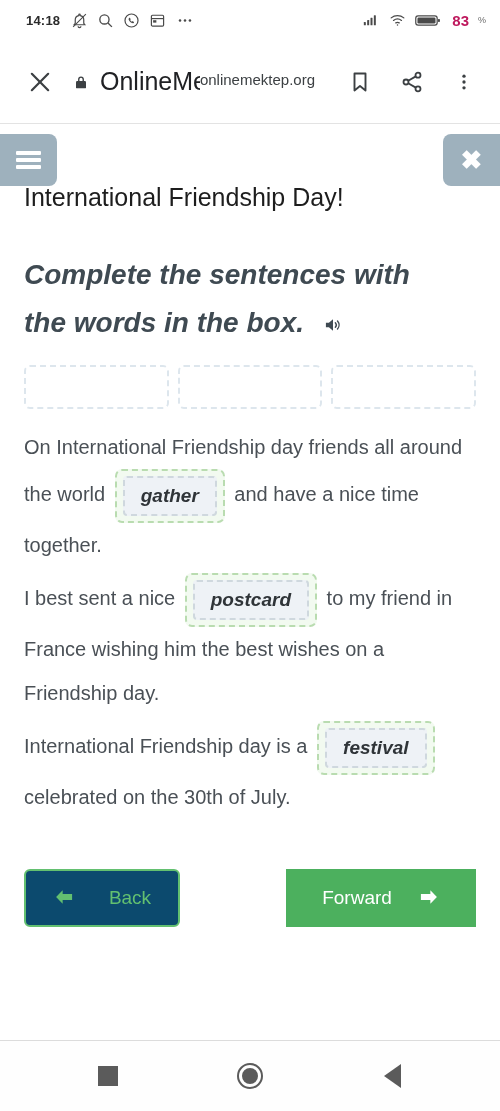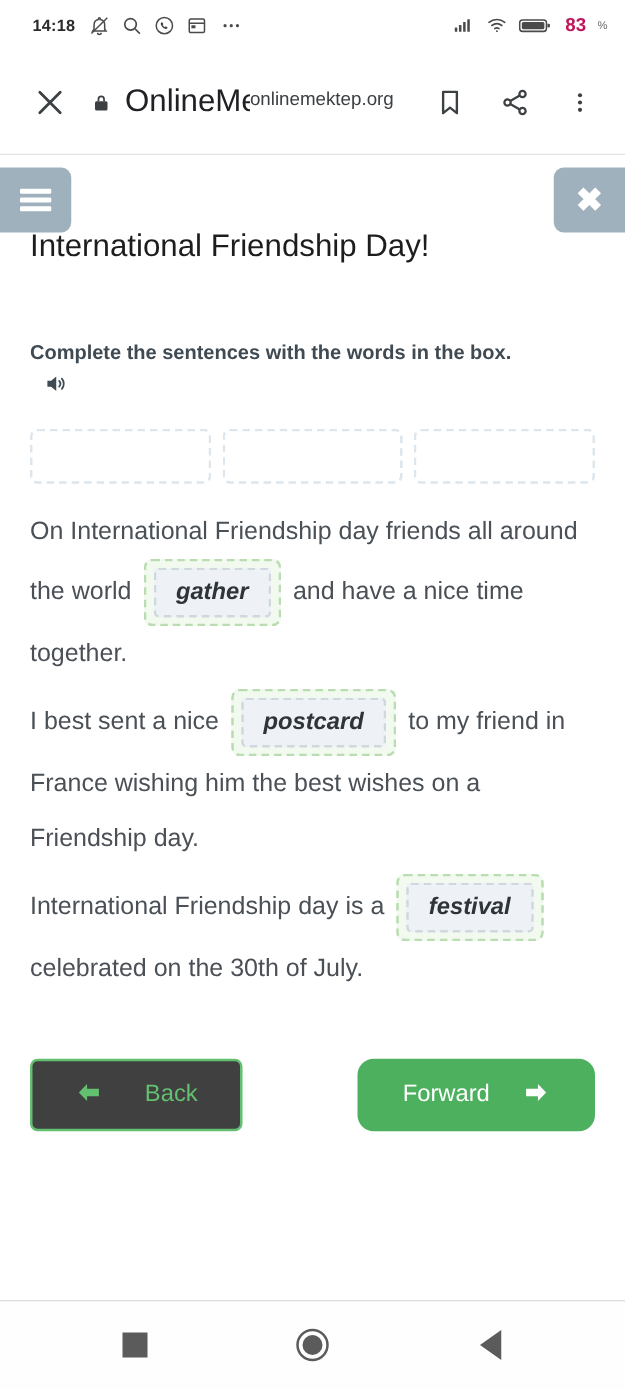--- a/index.html
+++ b/index.html
@@ -77,24 +77,25 @@
   }
 
   .page-title {
     padding: 0 24px;
     margin-top: -4px;
     font-size: 25px; color: #1d1d1d; font-weight: 400;
     line-height: 1.25;
   }
 
   .task-instr {
-    margin: 56px 24px 0 24px;
-    font-size: 16px; font-weight: 700; color: #3f4a52;
+    margin: 38px 24px 0 24px;
+    font-size: 28px; font-weight: 700; color: #3f4a52;
     line-height: 1.7;
     max-width: 400px;
+    font-style: italic;
   }
   .task-instr .spk { display: inline-block; vertical-align: -3px; margin-left: 10px; }
 
   
   .wordbank {
     display: flex; gap: 9px;
     margin: 16px 24px 0 24px;
   }
   .wb-slot {
     flex: 1 1 0;
@@ -133,32 +134,32 @@
     line-height: 28px;
   }
 
   
   .navbtns {
     display: flex; align-items: center;
     margin: 50px 24px 0 24px;
     justify-content: space-between;
   }
   .btn-back {
-    width: 170px; height: 58px;
+    width: 156px; height: 58px;
     border: 2px solid #63c070;
     border-radius: 6px;
-    background: #404040;
+    background: #0c4a6e;
     color: #63c070;
     font-size: 19px;
     display: flex; align-items: center; justify-content: center; gap: 34px;
   }
   .btn-forward {
     width: 190px; height: 58px;
     border: none;
-    border-radius: 13px;
+    border-radius: 0;
     background: #4cb05e;
     color: #ffffff;
     font-size: 19px;
     display: flex; align-items: center; justify-content: center; gap: 26px;
   }
   .arrow { font-size: 21px; line-height: 1; }
 
   
   .androidnav {
     height: 71px; flex: 0 0 71px;

